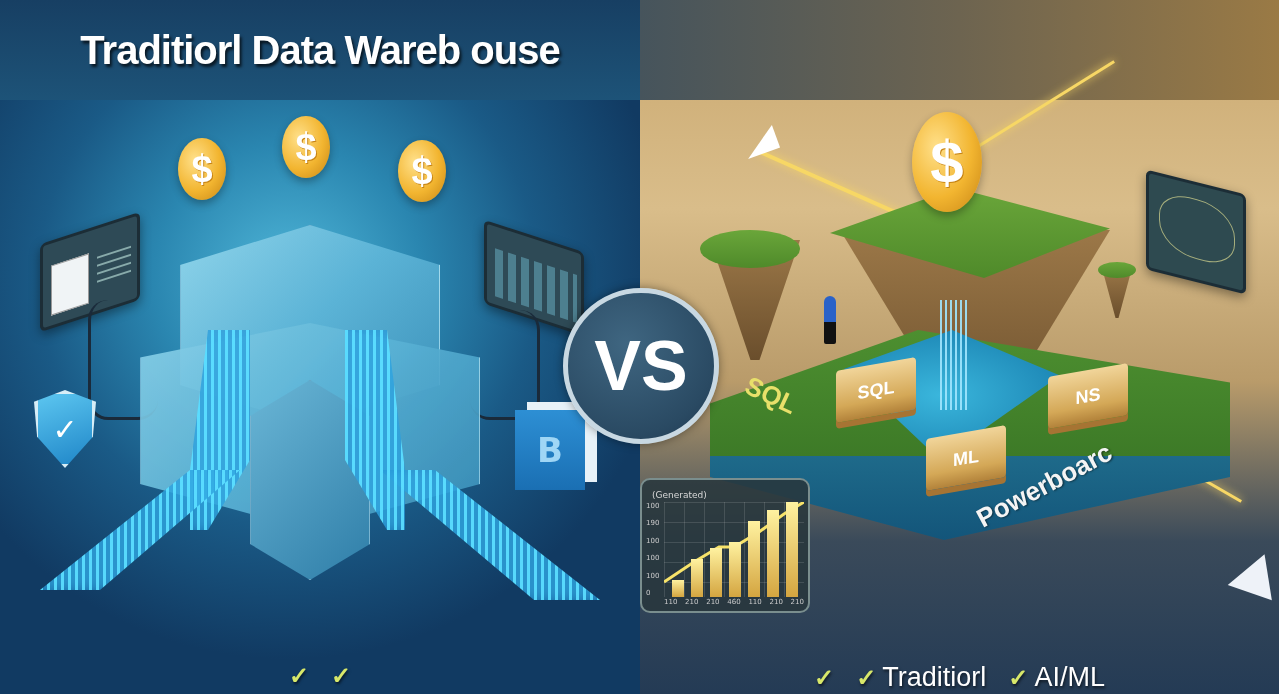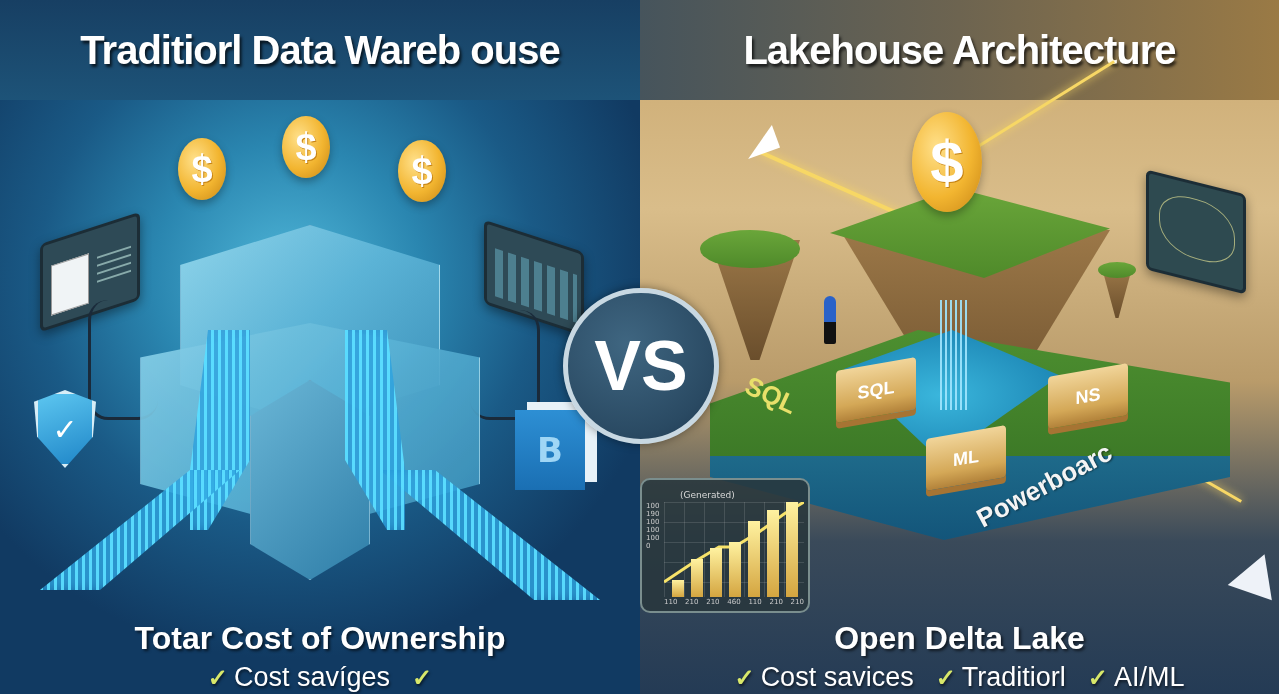--- a/index.html
+++ b/index.html
@@ -131,27 +131,27 @@
   }
   .glow-line { position: absolute; background: #f7d765; box-shadow: 0 0 8px #f7d765; }
   .arrow-head {
     position: absolute; width: 0; height: 0;
   }
   .person { position: absolute; width: 12px; height: 48px; background: linear-gradient(180deg, #2a62c8 0 55%, #111 55% 100%); border-radius: 6px 6px 2px 2px; }
   .chart-card {
     position: absolute; left: 0; top: 478px; width: 170px; height: 135px;
     background: rgba(40,55,60,0.88); border: 2px solid #7a8e8e; border-radius: 10px;
   }
-  .chart-title { position: absolute; left: 10px; top: 10px; font-size: 9px; color: #d8d8d8; margin-left: 28px; }
+  .chart-title { position: absolute; left: 10px; top: 10px; font-size: 9px; color: #d8d8d8; }
   .chart-plot { position: absolute; left: 22px; top: 22px; width: 140px; height: 95px;
     background-image: linear-gradient(rgba(255,255,255,0.12) 1px, transparent 1px), linear-gradient(90deg, rgba(255,255,255,0.12) 1px, transparent 1px);
     background-size: 20px 20px; }
   .bar { position: absolute; bottom: 0; width: 12px; background: linear-gradient(180deg, #fff2a0, #d4a540); }
   .chart-xlabels { position: absolute; left: 22px; top: 118px; width: 140px; display: flex; justify-content: space-between; font-size: 7px; color: #ccc; }
-  .chart-ylabels { position: absolute; left: 4px; top: 22px; height: 95px; display: flex; flex-direction: column; font-size: 7px; color: #ccc; }
+  .chart-ylabels { position: absolute; left: 4px; top: 22px; height: 95px; display: flex; flex-direction: column; justify-content: space-between; font-size: 7px; color: #ccc; }
 </style>
 </head>
 <body>
 
 <div class="panel panel-left">
   <div class="header-band-left"></div>
   <div class="panel-title">Traditiorl Data Wareb ouse</div>
 
   <div class="coin" style="left:178px;top:138px;">$</div>
   <div class="coin" style="left:282px;top:116px;">$</div>
@@ -172,35 +172,32 @@
   <div class="cube" style="left:250px;top:380px;width:120px;height:200px;background:linear-gradient(135deg,#6ab6d6,#2f7ea8);clip-path:polygon(50% 0,100% 18%,100% 82%,50% 100%,0 82%,0 18%);"></div>
 
   <div class="stream" style="left:190px;top:330px;width:60px;height:200px;clip-path:polygon(30% 0,100% 0,100% 65%,30% 100%,0 100%,0 70%);"></div>
   <div class="stream" style="left:40px;top:470px;width:200px;height:120px;clip-path:polygon(75% 0,100% 0,30% 100%,0 100%);"></div>
   <div class="stream" style="left:345px;top:330px;width:60px;height:200px;clip-path:polygon(0 0,70% 0,100% 70%,100% 100%,70% 100%,0 65%);"></div>
   <div class="stream" style="left:380px;top:470px;width:220px;height:130px;clip-path:polygon(0 0,25% 0,100% 100%,70% 100%);"></div>
 
   <div class="shield" style="left:34px;top:390px;">✓</div>
   <div class="b-box" style="left:515px;top:410px;">B</div>
 
-  <div class="footer-title">Totar Cost of Ownership</div>
   <div class="bullets">
     <span class="bullet">
       <span class="check">✓</span>
-      <span>Cost savíges</span>
     </span>
     <span class="bullet">
       <span class="check">✓</span>
     </span>
   </div>
 </div>
 
 <div class="panel panel-right">
   <div class="header-band-right"></div>
-  <div class="panel-title">Lakehouse Architecture</div>
 
   <div class="glow-line" style="left:120px;top:150px;width:200px;height:4px;transform:rotate(24deg);transform-origin:left;"></div>
   <div class="arrow-head" style="left:103px;top:130px;border-left:34px solid transparent;border-right:0;border-bottom:24px solid #fff;transform:rotate(-20deg);"></div>
   <div class="glow-line" style="left:330px;top:150px;width:170px;height:3px;transform:rotate(-32deg);transform-origin:left;"></div>
   <div class="glow-line" style="left:480px;top:430px;width:140px;height:3px;transform:rotate(30deg);transform-origin:left;"></div>
   <div class="arrow-head" style="left:595px;top:565px;border-left:24px solid transparent;border-right:24px solid transparent;border-top:40px solid #eef2f8;transform:rotate(-40deg);"></div>
 
   <div class="rock" style="left:70px;top:240px;width:90px;height:120px;"></div>
   <div class="island" style="left:60px;top:230px;width:100px;height:38px;border-radius:50%;"></div>
   <div class="rock" style="left:200px;top:230px;width:270px;height:200px;"></div>
@@ -252,25 +249,23 @@
       <span>110</span>
       <span>210</span>
       <span>210</span>
       <span>460</span>
       <span>110</span>
       <span>210</span>
       <span>210</span>
     </div>
   </div>
 
-  <div class="footer-title">Open Delta Lake</div>
   <div class="bullets">
     <span class="bullet">
       <span class="check">✓</span>
-      <span>Cost savices</span>
     </span>
     <span class="bullet">
       <span class="check">✓</span>
       <span>Traditiorl</span>
     </span>
     <span class="bullet">
       <span class="check">✓</span>
       <span>AI/ML</span>
     </span>
   </div>

